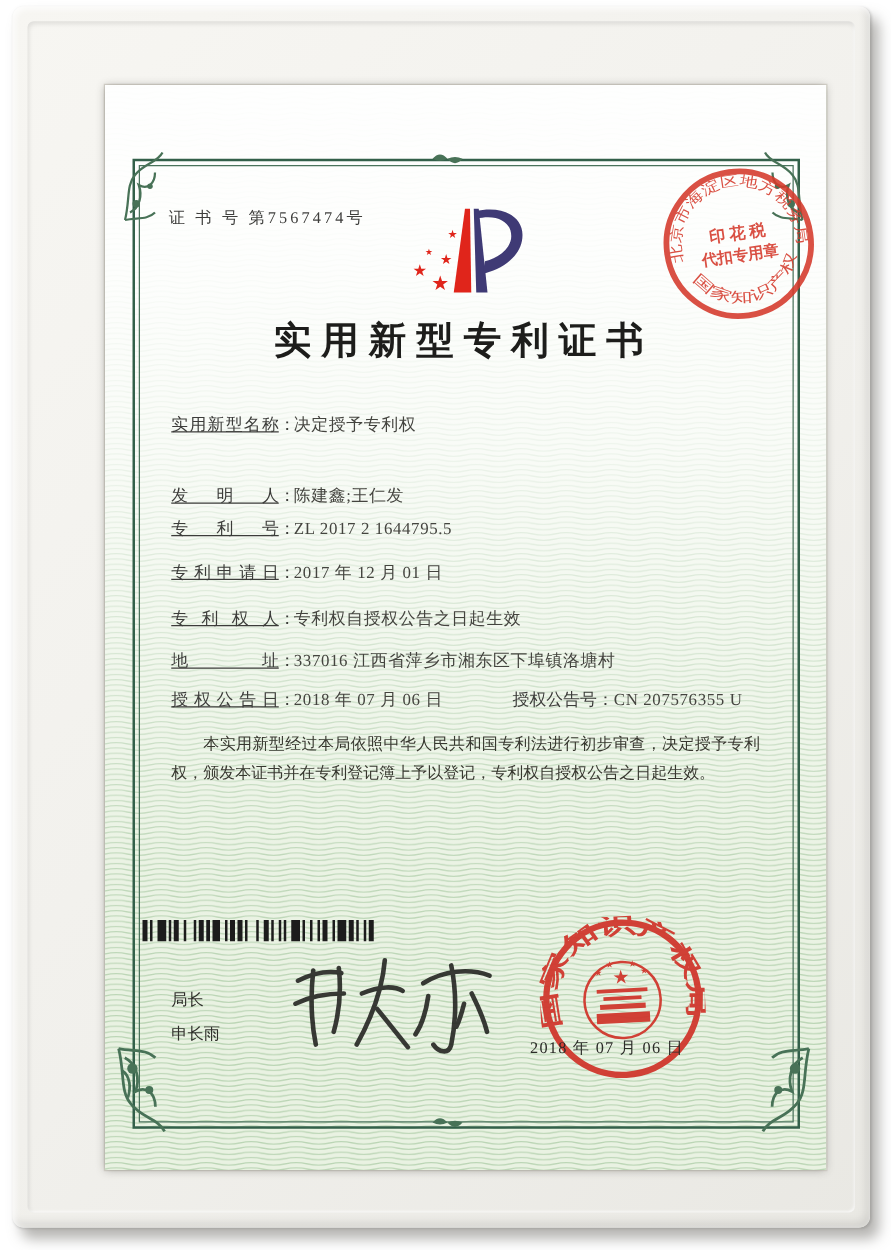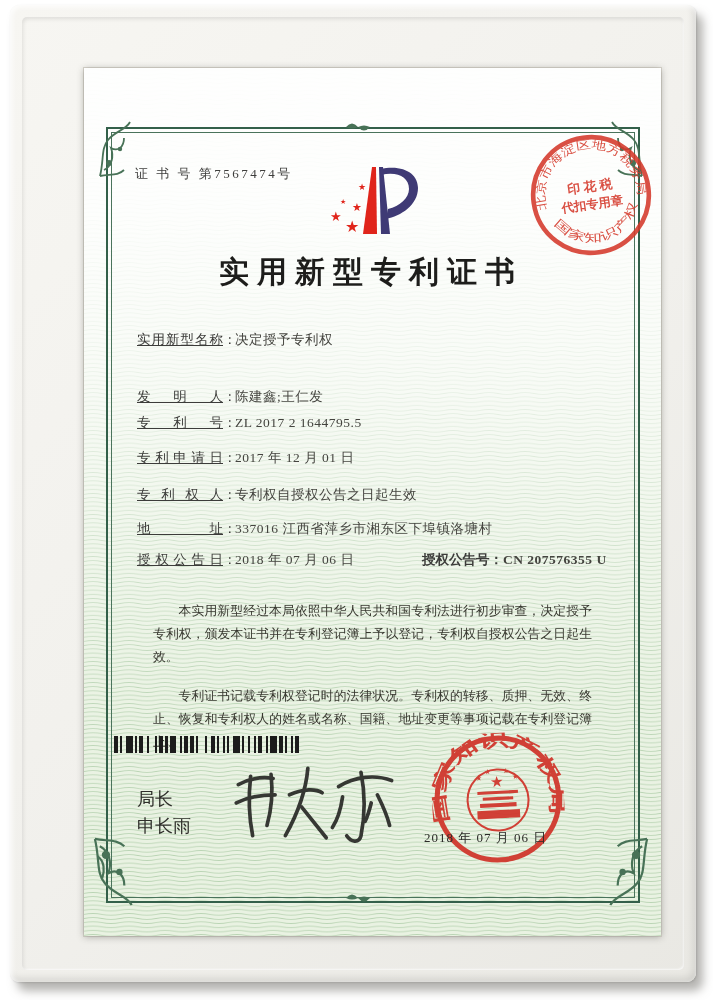--- a/index.html
+++ b/index.html
@@ -54,30 +54,30 @@
     position:absolute;left:106px;top:252px;width:530px;text-align:center;
     font-size:30px;font-weight:bold;letter-spacing:8px;color:#1d1d1b;
   }
   .fields{position:absolute;left:137px;top:0;width:480px;}
   .row{position:absolute;left:0;font-size:13.5px;color:#3c3c3a;white-space:nowrap;}
   .row .lbl{display:inline-block;width:86px;text-align:justify;text-align-last:justify;vertical-align:top;text-decoration:underline;}
   .row .col{display:inline-block;width:12px;}
   .row .val{color:#44443f;letter-spacing:.5px;}
   .row-0{top:331px}.row-1{top:388px}.row-2{top:414px}.row-3{top:449px}
   .row-4{top:486px}.row-5{top:520px}.row-6{top:551px}
-  .grant-no{position:absolute;left:285px;top:0;font-weight:bold;}
+  .grant-no{position:absolute;left:273px;top:0;}
   .paras{
     position:absolute;left:137px;top:584px;width:471px;
     font-size:12.8px;line-height:1.8;color:#37372f;text-align:justify;
   }
-  .paras p{margin:16px;text-indent:2em;}
+  .paras p{margin:0;text-indent:2em;}
   .barcode{
     position:absolute;left:114px;top:736px;width:187px;height:17px;display:flex;
   }
-  .officer{position:absolute;left:137px;top:786px;font-size:18px;color:#2e2e2a;line-height:27px;}
+  .officer{position:absolute;left:137px;top:786px;font-size:13px;color:#2e2e2a;line-height:27px;}
   .signature{position:absolute;left:225px;top:758px;width:180px;height:92px;}
   .seal{position:absolute;left:432px;top:733px;width:132px;height:132px;transform:rotate(-3deg);opacity:.93;}
   .issue-date{position:absolute;left:424px;top:829px;font-size:13px;letter-spacing:1px;color:#2b2b28;z-index:5;}
   .footer{position:absolute;left:106px;top:864px;width:530px;text-align:center;font-size:11px;color:#3c3c38;letter-spacing:1px;}
 </style>
 </head>
 <body>
 
 <div class="photo">
 
@@ -198,21 +198,20 @@
     <div class="row row-6">
       <span class="lbl">授权公告日</span><span class="col">：</span><span class="val">2018 年 07 月 06 日</span>
       <span class="grant-no">
         <span>授权公告号</span><span>：</span><span class="val">CN 207576355 U</span>
       </span>
     </div>
   </div>
 
   <div class="paras">
     <p>本实用新型经过本局依照中华人民共和国专利法进行初步审查，决定授予专利权，颁发本证书并在专利登记簿上予以登记，专利权自授权公告之日起生效。</p>
-    <p>专利证书记载专利权登记时的法律状况。专利权的转移、质押、无效、终止、恢复和专利权人的姓名或名称、国籍、地址变更等事项记载在专利登记簿上。</p>
   </div>
 
   <div class="barcode">
       <span style="flex: 2 0 0px; background: rgb(28, 28, 28);"></span>
       <span style="flex: 1 0 0px; background: transparent;"></span>
       <span style="flex: 1 0 0px; background: rgb(28, 28, 28);"></span>
       <span style="flex: 2 0 0px; background: transparent;"></span>
       <span style="flex: 3 0 0px; background: rgb(28, 28, 28);"></span>
       <span style="flex: 1 0 0px; background: transparent;"></span>
       <span style="flex: 1 0 0px; background: rgb(28, 28, 28);"></span>

